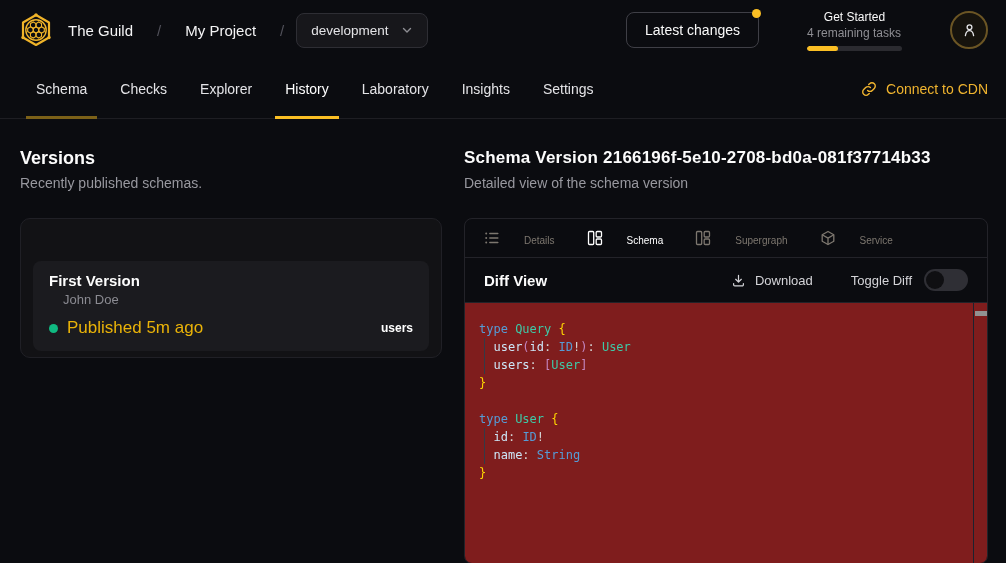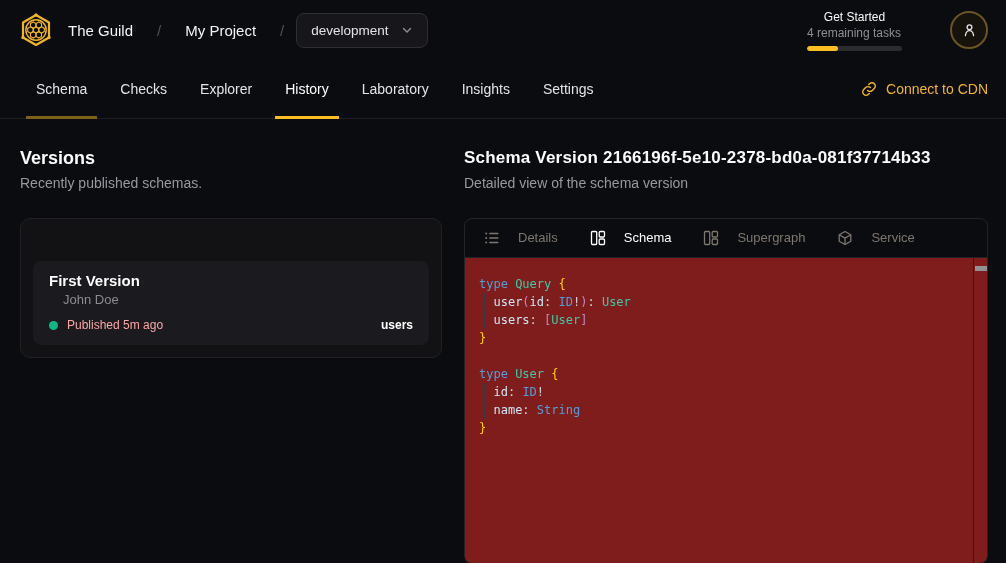--- a/index.html
+++ b/index.html
@@ -56,26 +56,26 @@
   .sec-title { font-size:18px; font-weight:700; color:#fcfcfc; line-height:22px; margin-bottom:6px; }
   .sec-title.small { font-size:17px; letter-spacing:.2px; }
   .sec-sub { font-size:14px; color:#98989f; line-height:17px; }
 
   .versions-card { margin-top:26px; height:140px; background:#121215; border:1px solid #202026; border-radius:10px; padding:12px; }
   .version-item { margin-top:30px; background:#1b1b1f; border-radius:8px; padding:11px 16px 13px; cursor:pointer; }
   .vi-name { font-size:15px; font-weight:600; color:#fcfcfc; }
   .vi-author { font-size:13px; color:#8b8b92; margin-top:3px;margin-left:14px; }
   .vi-row { display:flex; align-items:center; margin-top:11px; }
   .vi-dot { width:9px; height:9px; border-radius:50%; background:#10b981; margin-right:9px; }
-  .vi-status { font-size:12px; color:#fca5a5; }
+  .vi-status { font-size:17px; color:#eab308; }
   .vi-service { margin-left:auto; font-size:12px; font-weight:700; color:#ffffff; }
 
   .detail-container { margin-top:26px; height:346px; border:1px solid #232329; border-radius:8px; overflow:hidden; display:flex; flex-direction:column; }
   .detail-tabs { display:flex; align-items:center; height:39px; flex:none; border-bottom:1px solid #232329; padding:0 19px; gap:32px; }
-  .detail-tab { display:flex; align-items:flex-start; gap:18px; font-size:13px; color:#7d776f; cursor:pointer; }
+  .detail-tab { display:flex; align-items:flex-end; gap:24px; font-size:10px; color:#7d776f; cursor:pointer; }
   .detail-tab.active { color:#ffffff; }
   .diff-row { display:flex; align-items:center; height:45px; flex:none; border-bottom:1px solid #232329; padding:0 19px; }
   .diff-title { font-size:15px; font-weight:700; color:#fcfcfc; }
   .diff-actions { margin-left:auto; display:flex; align-items:center; }
   .download-btn { display:flex; align-items:center; gap:9px; font-size:13px; color:#d4d4d8; cursor:pointer; margin-right:38px; }
   .toggle-label { font-size:13px; color:#d4d4d8; margin-right:12px; }
   .switch { position:relative; width:44px; height:22px; border-radius:11px; background:#2f2f35; cursor:pointer; flex:none; }
   .switch .knob { position:absolute; top:2px; left:2px; width:18px; height:18px; border-radius:50%; background:#0f0f12; }
 
   
@@ -124,20 +124,24 @@
   </div>
   <div class="target-btn">
     <span>development</span>
     <span>
       <svg width="12" height="12" viewBox="0 0 12 12">
           <path d="M2.5 4.5l3.5 3.5 3.5-3.5" fill="none" stroke="#8e8e93" stroke-width="1.4" stroke-linecap="round" stroke-linejoin="round"></path>
         </svg>
     </span>
   </div>
   <div class="spacer"></div>
+  <button class="latest-btn">
+    <span>Latest changes</span>
+    <span class="latest-dot"></span>
+  </button>
   <div class="get-started">
     <div class="gs-title">Get Started</div>
     <div class="gs-sub">4 remaining tasks</div>
     <div class="gs-bar">
       <div class="gs-fill" id="gs-fill" style="width: 33%;"></div>
     </div>
   </div>
   <div class="avatar">
     <span>
       <svg width="17" height="17" viewBox="0 0 17 17" fill="none" stroke="#e4e4e7" stroke-width="1.3" stroke-linecap="round">
@@ -197,21 +201,21 @@
         <div class="vi-row">
           <span class="vi-dot"></span>
           <span class="vi-status">Published 5m ago</span>
           <span class="vi-service">users</span>
         </div>
       </div>
     </div>
   </div>
 
   <div class="col-right">
-    <div class="sec-title small">Schema Version 2166196f-5e10-2378-bd0a-081f37714b33</div>
+    <div class="sec-title small">Schema Version 2166196f-5e10-2708-bd0a-081f37714b33</div>
     <div class="sec-sub">Detailed view of the schema version</div>
 
     <div class="detail-container">
       <div class="detail-tabs" id="detail-tabs">
           <div class="detail-tab">
             <span>
               <svg width="16" height="16" viewBox="0 0 16 16" fill="none" stroke="currentColor" stroke-width="1.5" stroke-linecap="round">
                 <path d="M5.8 3.5h8M5.8 8h8M5.8 12.5h8"></path>
                 <path d="M2.2 3.5h.01M2.2 8h.01M2.2 12.5h.01" stroke-width="2"></path>
               </svg>
@@ -242,20 +246,38 @@
             <span>
               <svg width="16" height="16" viewBox="0 0 16 16" fill="none" stroke="currentColor" stroke-width="1.3" stroke-linejoin="round">
                 <path d="M8 1.5l5.8 3.3v6.4L8 14.5l-5.8-3.3V4.8z"></path>
                 <path d="M2.2 4.8L8 8.1l5.8-3.3M8 8.1v6.4"></path>
               </svg>
             </span>
             <span>Service</span>
           </div>
         </div>
 
+      <div class="diff-row">
+        <span class="diff-title">Diff View</span>
+        <div class="diff-actions">
+          <span class="download-btn">
+            <span>
+              <svg width="15" height="15" viewBox="0 0 16 16" fill="none" stroke="#d4d4d8" stroke-width="1.3" stroke-linecap="round" stroke-linejoin="round">
+                <path d="M8 2.5v6.5M5 6.7L8 9.7l3-3"></path>
+                <path d="M2.8 11.3v1.3a1.2 1.2 0 0 0 1.2 1.2h8a1.2 1.2 0 0 0 1.2-1.2v-1.3"></path>
+              </svg>
+            </span>
+            <span>Download</span>
+          </span>
+          <span class="toggle-label">Toggle Diff</span>
+          <span class="switch" id="diff-switch">
+            <span class="knob"></span>
+          </span>
+        </div>
+      </div>
 
       <div class="code-area">
         <div id="code-lines">
             <div class="code-line"><span class="tk-kw">type</span><span class="tk-pn"> </span><span class="tk-ty">Query</span><span class="tk-pn"> </span><span class="tk-br">{</span></div>
             <div class="code-line"><span class="guide"></span><span class="tk-pn">  </span><span class="tk-fl">user</span><span class="tk-pr">(</span><span class="tk-fl">id</span><span class="tk-pn">:</span><span class="tk-pn"> </span><span class="tk-sc">ID</span><span class="tk-pn">!</span><span class="tk-pr">)</span><span class="tk-pn">:</span><span class="tk-pn"> </span><span class="tk-ty">User</span></div>
             <div class="code-line"><span class="guide"></span><span class="tk-pn">  </span><span class="tk-fl">users</span><span class="tk-pn">:</span><span class="tk-pn"> </span><span class="tk-pr">[</span><span class="tk-ty">User</span><span class="tk-pr">]</span></div>
             <div class="code-line"><span class="tk-br">}</span></div>
             <div class="code-line"></div>
             <div class="code-line"><span class="tk-kw">type</span><span class="tk-pn"> </span><span class="tk-ty">User</span><span class="tk-pn"> </span><span class="tk-br">{</span></div>
             <div class="code-line"><span class="guide"></span><span class="tk-pn">  </span><span class="tk-fl">id</span><span class="tk-pn">:</span><span class="tk-pn"> </span><span class="tk-sc">ID</span><span class="tk-pn">!</span></div>

